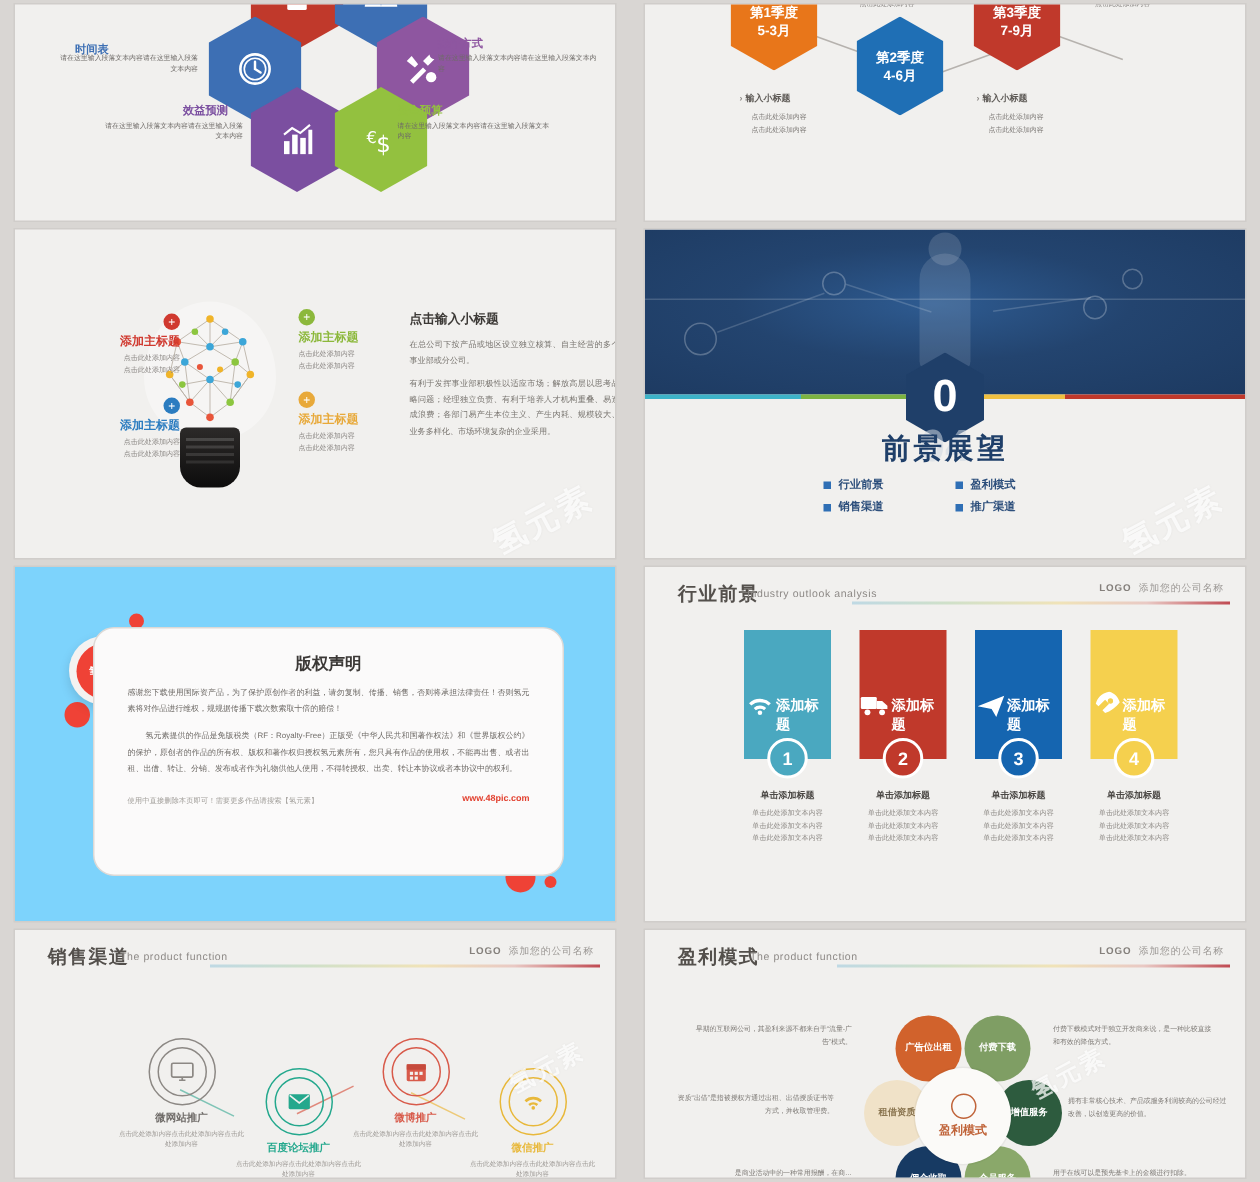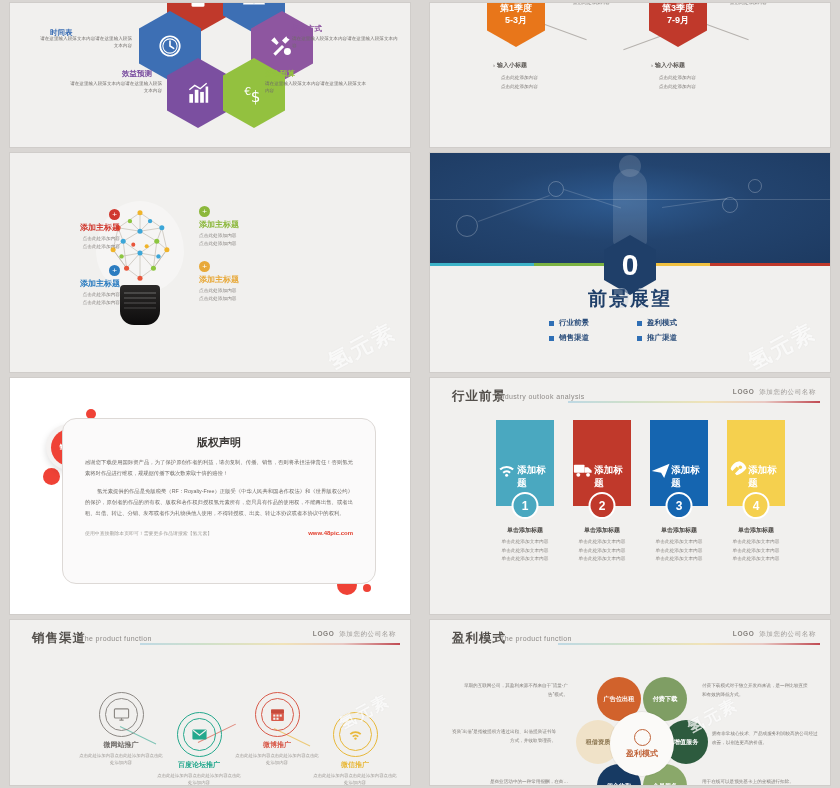--- a/index.html
+++ b/index.html
@@ -306,20 +306,24 @@
 
   <div class="cell">
     <div class="slide">
       <div class="qconn" style="left:110px;top:28px;width:48px;transform:rotate(20deg);"></div>
       <div class="qconn" style="left:192px;top:38px;width:48px;transform:rotate(-20deg);"></div>
       <div class="qconn" style="left:272px;top:28px;width:48px;transform:rotate(20deg);"></div>
 
       <div class="qhex" style="left:57px;top:-22px;background:#e8761a;">
         <span>第1季度</span>
         <span>5-3月</span>
+      </div>
+      <div class="qhex" style="left:141px;top:8px;background:#1f6fb5;">
+        <span>第2季度</span>
+        <span>4-6月</span>
       </div>
       <div class="qhex" style="left:219px;top:-22px;background:#c0392b;">
         <span>第3季度</span>
         <span>7-9月</span>
       </div>
 
       <div class="qtxt" style="left:143px;top:-4px;">点击此处添加内容</div>
       <div class="qtxt" style="left:300px;top:-4px;">点击此处添加内容</div>
 
       <div class="qsub" style="left:63px;top:58px;">输入小标题</div>
@@ -399,20 +403,25 @@
 
       <div class="dotlabel" style="left:189px;top:108px;">
         <span class="badge" style="background:#e8a93a;">+</span>
         <div class="h" style="color:#e8a93a;">添加主标题</div>
         <div class="b">
           <span>点击此处添加内容</span><br>
           <span>点击此处添加内容</span>
         </div>
       </div>
 
+      <div class="cdRight">
+        <h4>点击输入小标题</h4>
+        <p>在总公司下按产品或地区设立独立核算、自主经营的多个事业部或分公司。</p>
+        <p>有利于发挥事业部积极性以适应市场；解放高层以思考战略问题；经理独立负责、有利于培养人才机构重叠、易造成浪费；各部门易产生本位主义、产生内耗、规模较大、业务多样化、市场环境复杂的企业采用。</p>
+      </div>
 
       <div class="wm">氢元素</div>
     </div>
   </div>
 
   <div class="cell">
     <div class="slide">
       <div class="coverTop">
         <div class="person"></div>
         <div class="netdot" style="left:26px;top:62px;width:22px;height:22px;"></div>
@@ -434,21 +443,21 @@
         <div>行业前景</div>
         <div>盈利模式</div>
         <div>销售渠道</div>
         <div>推广渠道</div>
       </div>
       <div class="wm">氢元素</div>
     </div>
   </div>
 
   <div class="cell">
-    <div class="slide" style="background:#ffffff;">
+    <div class="slide" style="background:#7dd3fc;">
       <div class="ball" style="left:76px;top:31px;width:10px;height:10px;"></div>
       <div class="ball" style="left:86px;top:42px;width:22px;height:22px;"></div>
       <div class="ball" style="left:33px;top:90px;width:17px;height:17px;"></div>
       <div class="ball" style="left:54px;top:102px;width:9px;height:9px;"></div>
       <div class="ball" style="left:327px;top:197px;width:20px;height:20px;"></div>
       <div class="ball" style="left:353px;top:206px;width:8px;height:8px;"></div>
 
       <div class="logoRing">
         <i>氢元素</i>
       </div>

